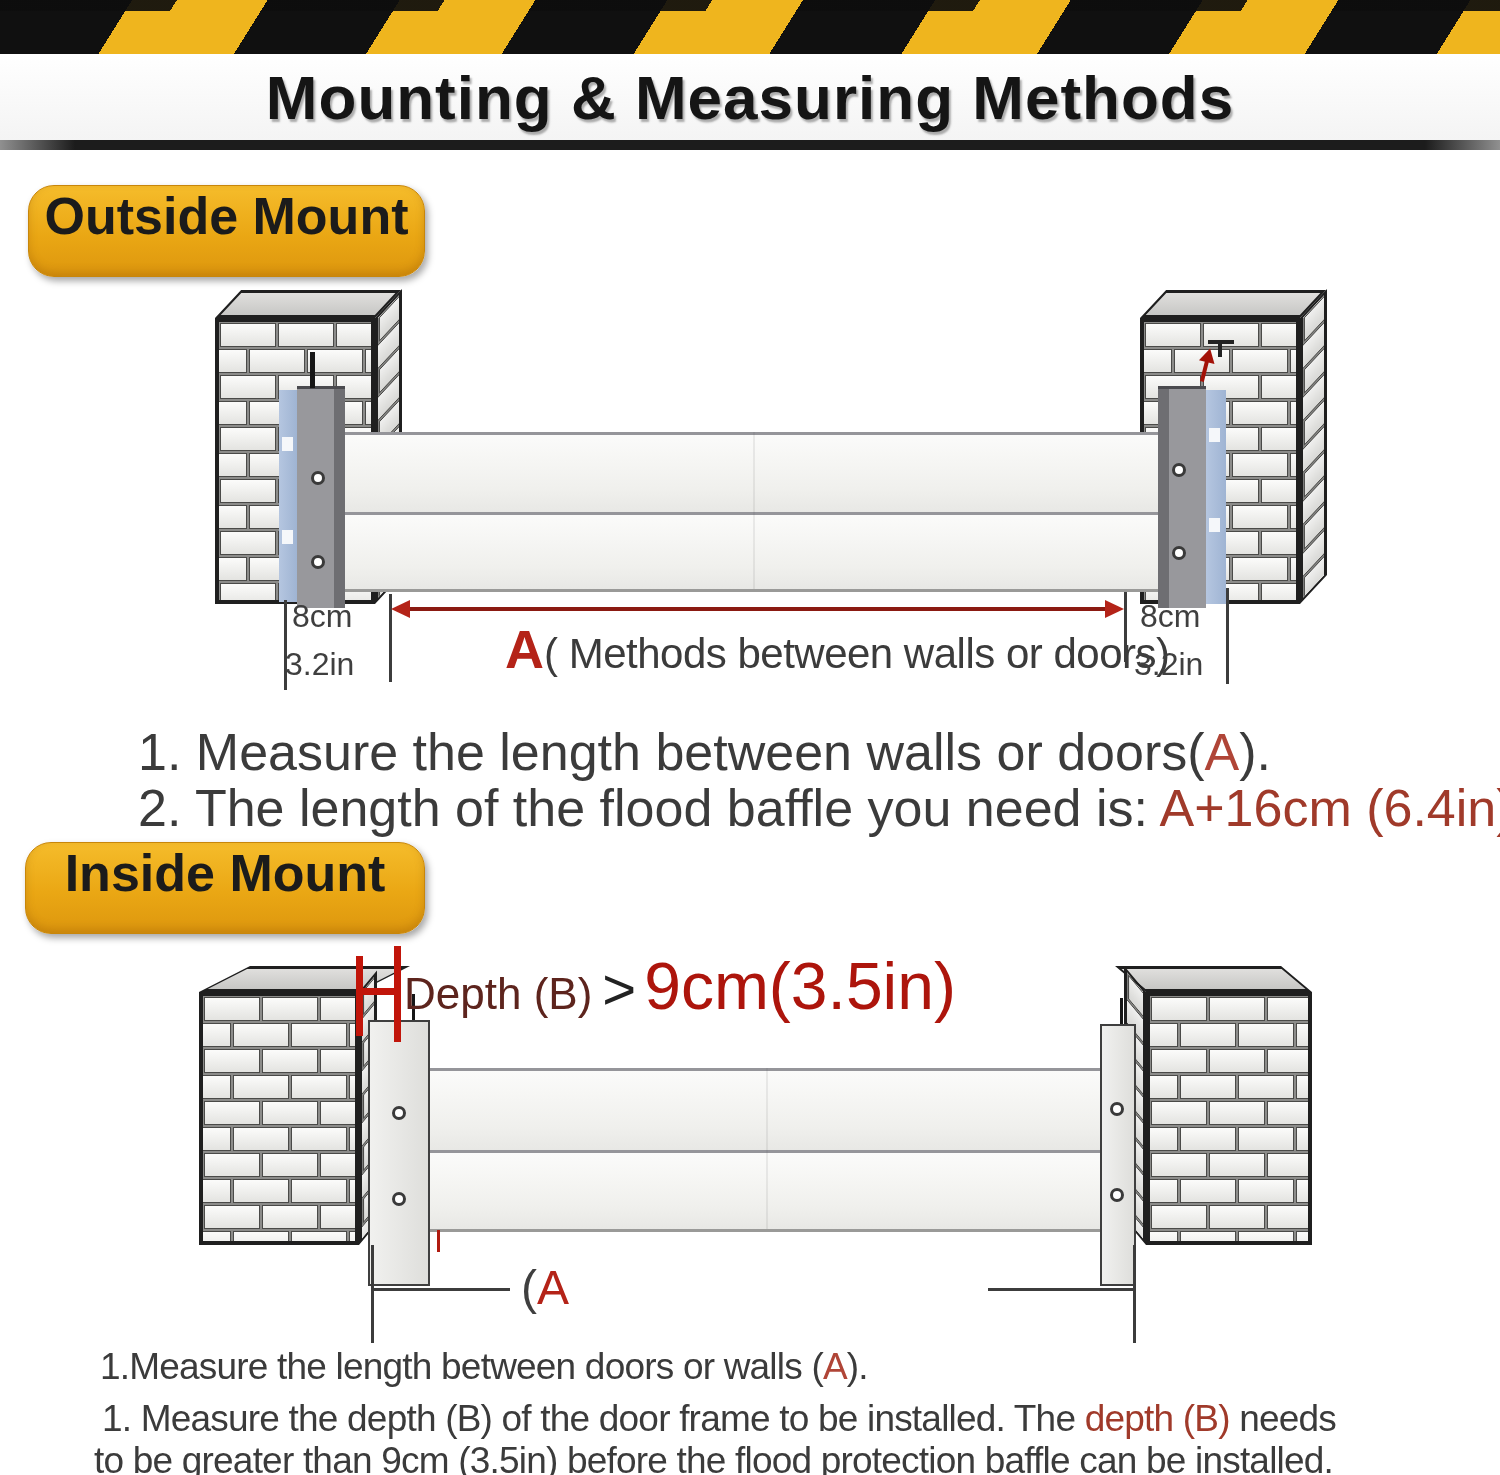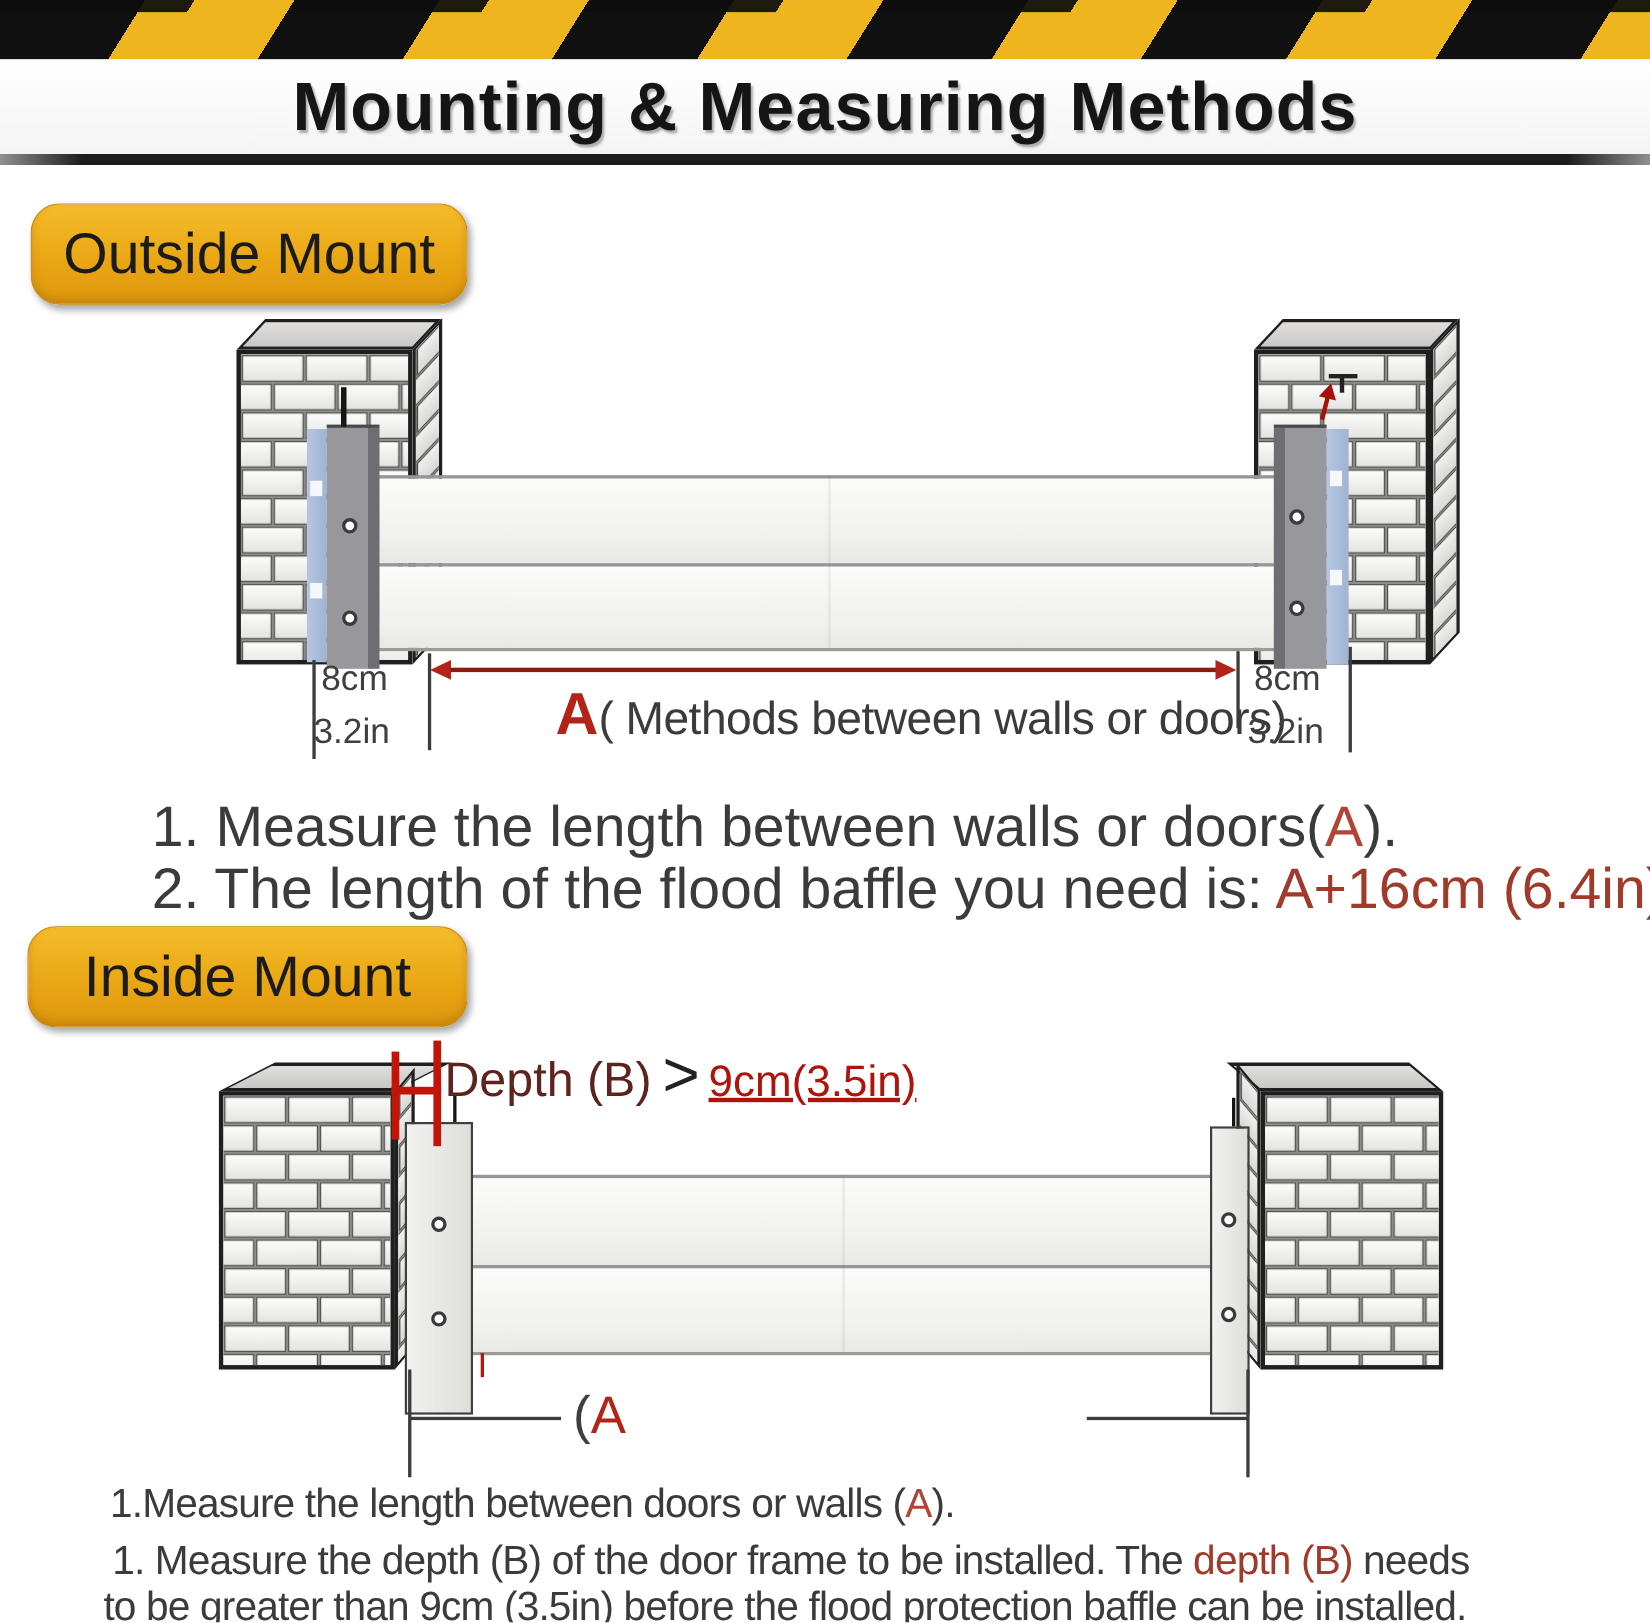--- a/index.html
+++ b/index.html
@@ -26,22 +26,22 @@
     display:flex;align-items:center;justify-content:center;}
   .title{font-size:62px;font-weight:700;color:#151515;letter-spacing:1px;white-space:nowrap;
     text-shadow:2px 3px 2px rgba(110,110,110,.55), -1px -1px 0 rgba(255,255,255,.6);}
   .divider{left:0;top:140px;width:100%;height:10px;
     background:linear-gradient(90deg,#909090,#1c1c1c 5%,#1c1c1c 95%,#909090);}
 
   
   .badge{background:linear-gradient(180deg,#f5bc2b,var(--badge-yellow) 55%,#dd970e);
     border-radius:26px;border:1px solid #c8860a;
     box-shadow:3px 4px 7px rgba(0,0,0,.35), inset 0 -4px 8px rgba(140,80,0,.28);
-    display:flex;align-items:center;justify-content:center;
-    font-size:52px;color:#1b1b1b;white-space:nowrap;}
+    display:flex;align-items:flex-start;justify-content:center;
+    font-size:52px;color:#1b1b1b;white-space:nowrap;font-weight:bold;}
 
   
   .face{border:4px solid #1f1f1f;box-sizing:border-box;overflow:hidden;background:#ececea;z-index:1;}
   .face svg{display:block;}
   .topface{background:linear-gradient(180deg,#e0dfdd,#c7c7c5);border:3px solid #1f1f1f;box-sizing:border-box;z-index:1;}
   .sideface{border:3px solid #1f1f1f;box-sizing:border-box;overflow:hidden;z-index:1;}
   .sideface svg{display:block;filter:brightness(.95);}
 
   
   .baffle{z-index:2;border-bottom:3px solid #9a9a98;box-sizing:border-box;}
@@ -67,21 +67,21 @@
   .dim{font-size:32px;color:#3f3f3f;white-space:nowrap;z-index:6;}
   .steps{font-size:52px;color:var(--text-dark);white-space:nowrap;z-index:6;}
   .steps .red{color:#b04537;}
   .steps .darkred{color:var(--value-red);}
   .arrowlabel{display:flex;align-items:baseline;white-space:nowrap;z-index:6;}
   .arrowlabel .bigA{font-size:54px;font-weight:700;color:var(--accent-red);}
   .arrowlabel .rest{font-size:42px;letter-spacing:-.5px;color:var(--text-dark);}
   .depthlabel{display:flex;align-items:baseline;white-space:nowrap;z-index:7;}
   .depthlabel .dl{font-size:44px;color:var(--maroon-red);}
   .depthlabel .gt{font-size:58px;color:#222;margin:0 8px 0 10px;line-height:1;}
-  .depthlabel .dv{font-size:40px;color:#ad150c;text-decoration:underline;}
+  .depthlabel .dv{font-size:66px;color:#ad150c;}
   .lenlabel{display:flex;align-items:baseline;white-space:nowrap;z-index:6;font-size:48px;color:#3f3f3f;}
   .lenlabel .a{color:var(--accent-red);}
   .redmark{background:#c1150a;z-index:7;}
   .bottomsteps{font-size:37px;letter-spacing:-.8px;}
 </style>
 </head>
 <body>
 
 <svg width="0" height="0" style="position:absolute" aria-hidden="true">
   <defs>

